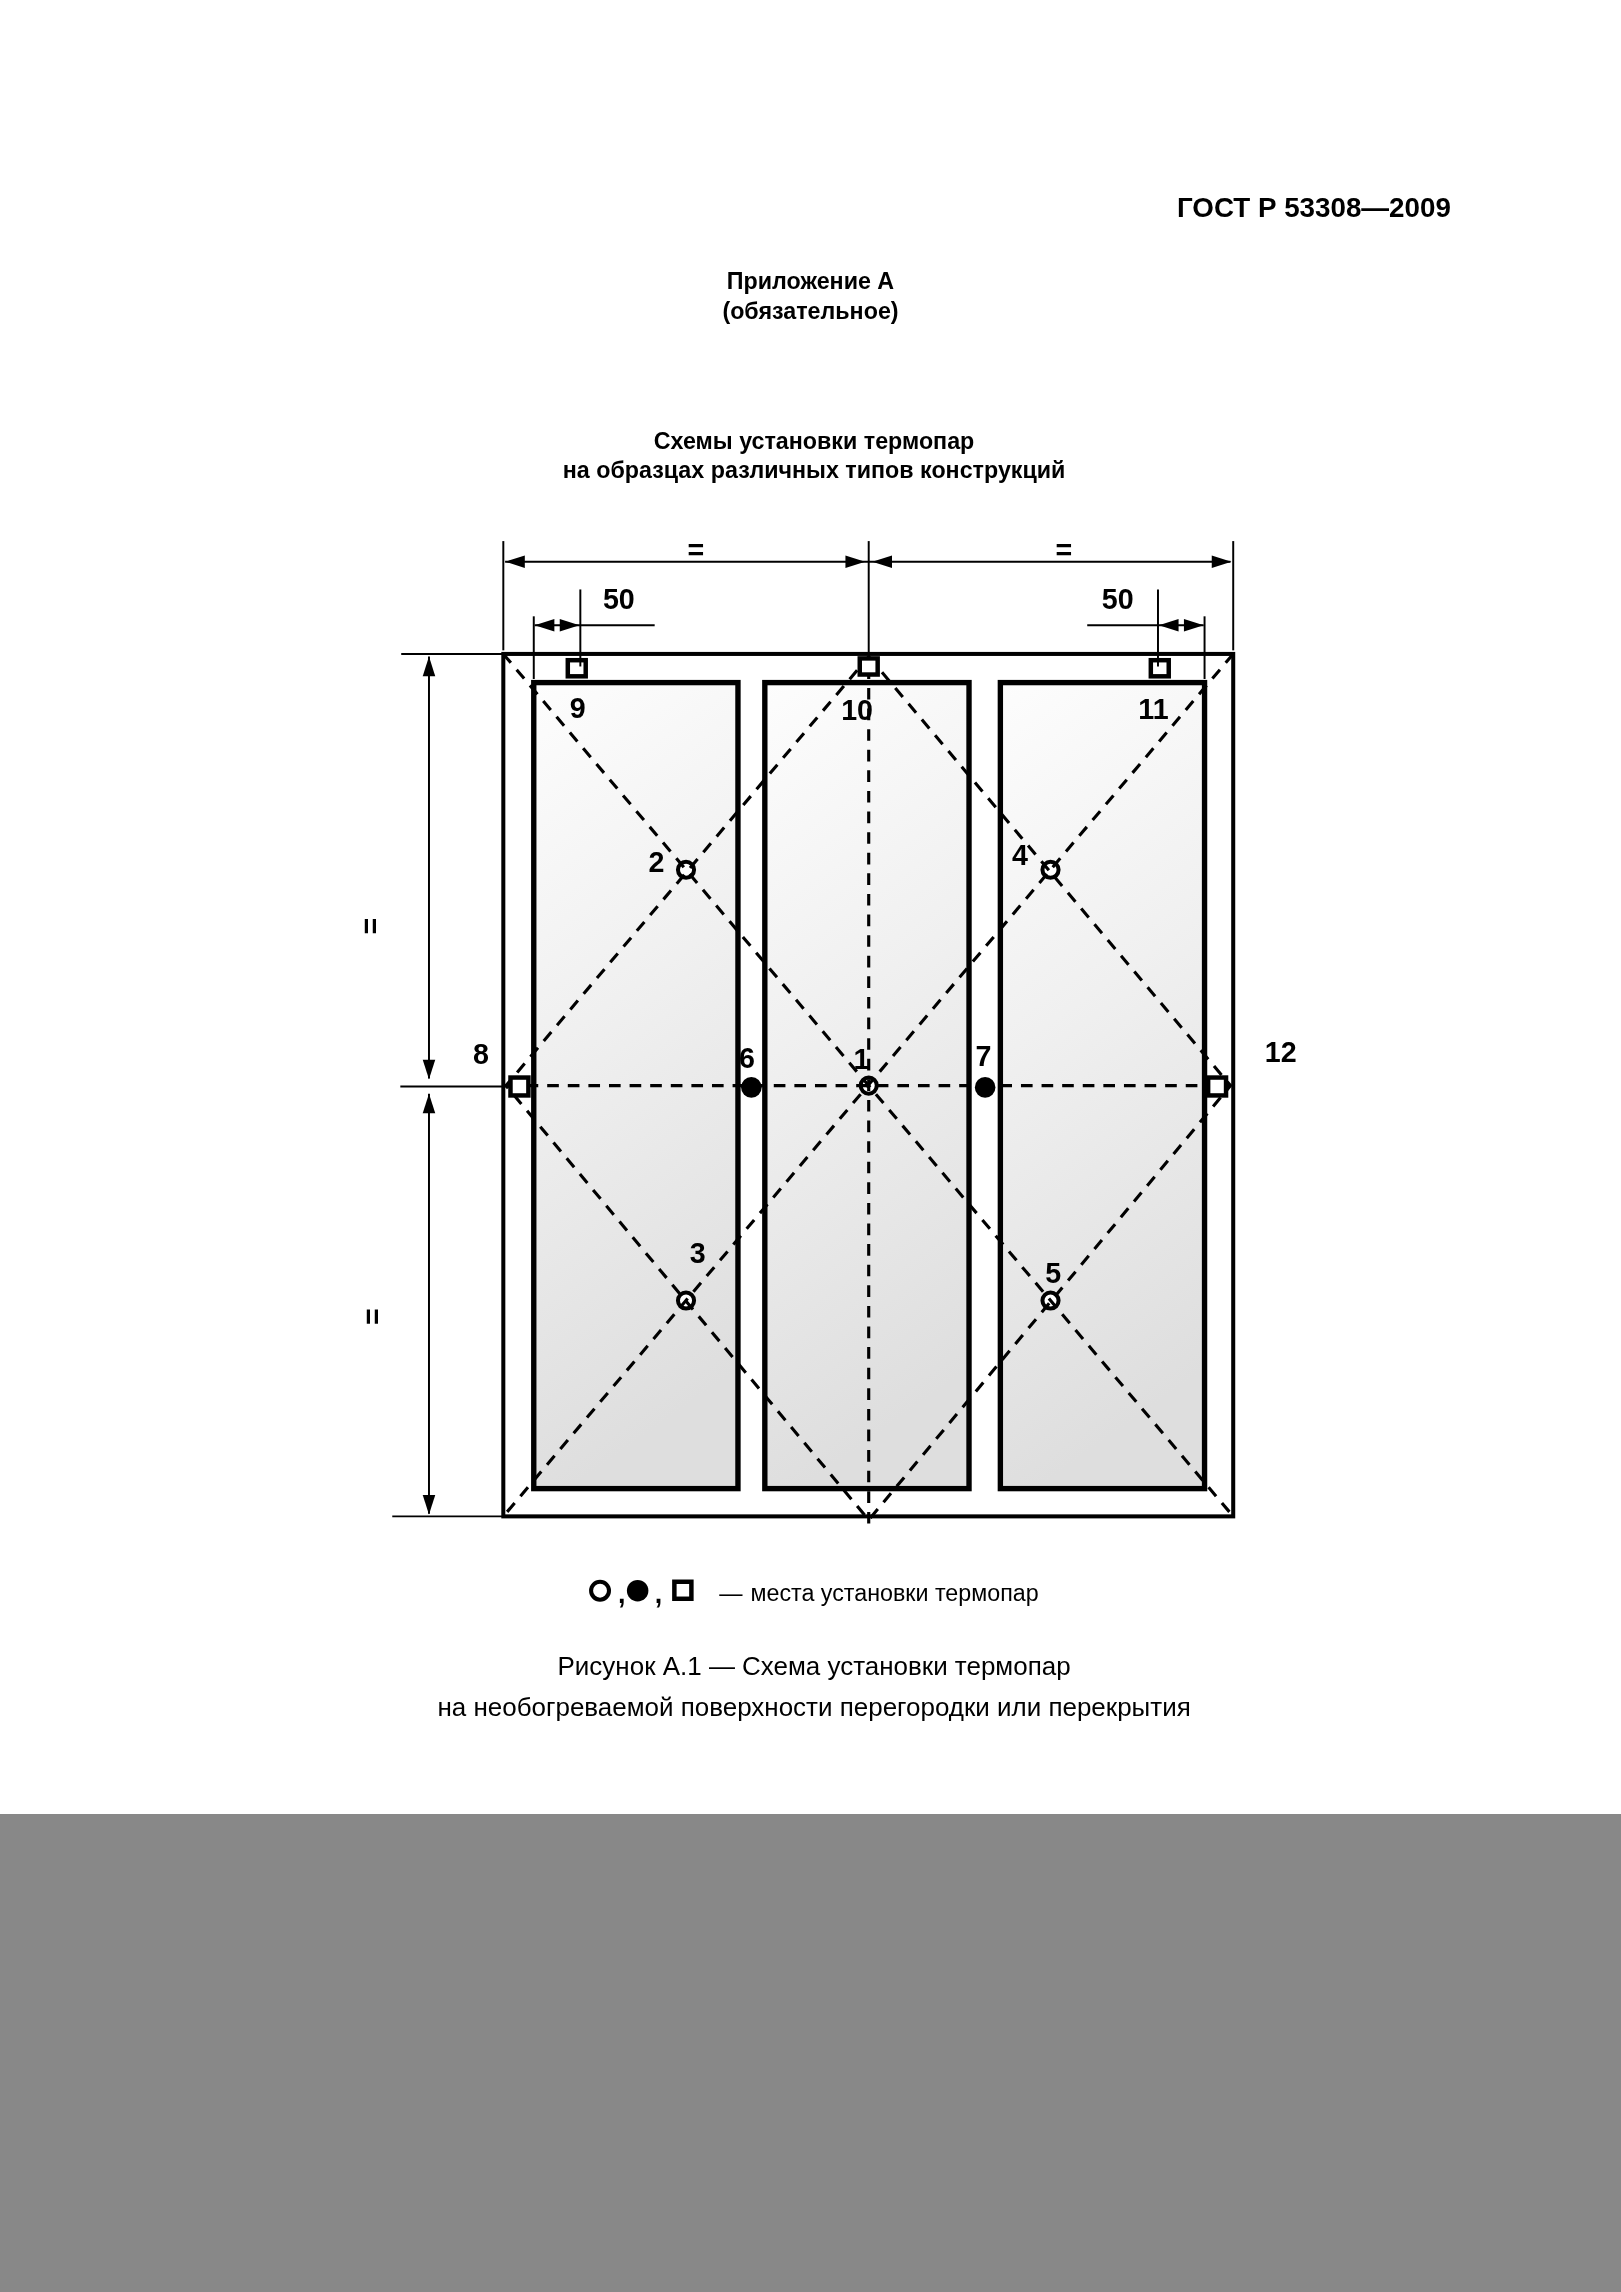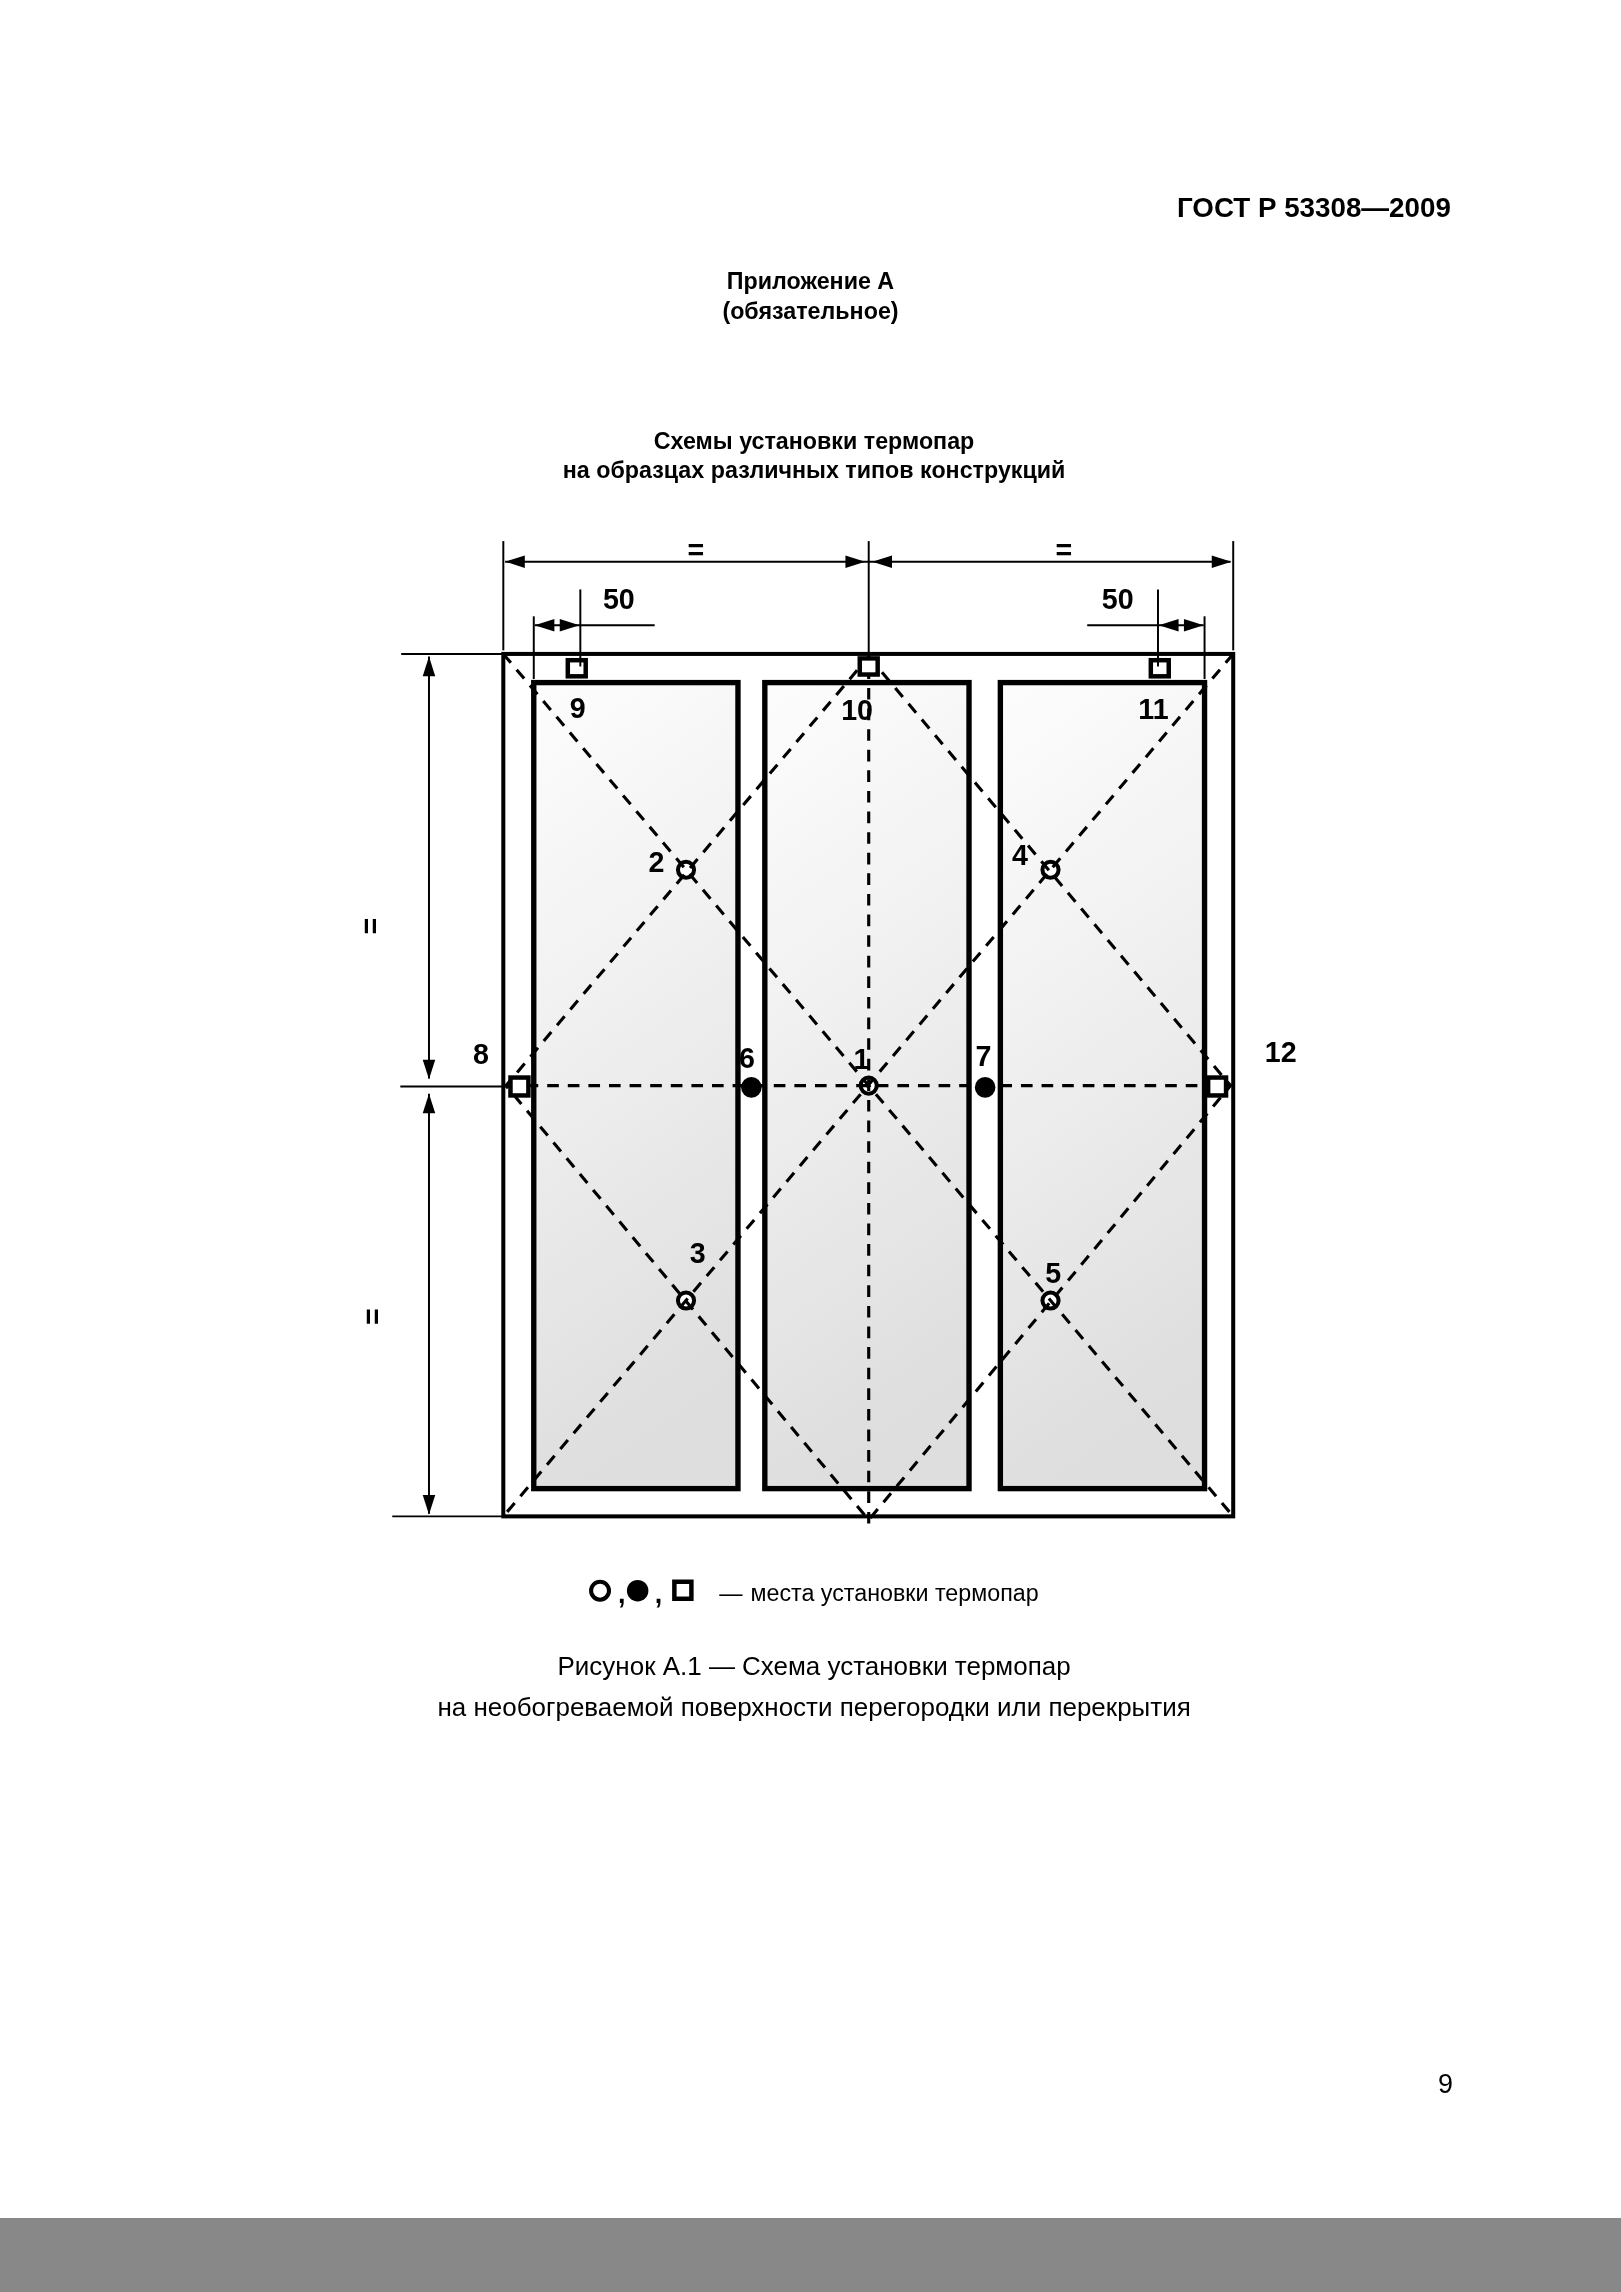--- a/index.html
+++ b/index.html
@@ -1,18 +1,18 @@
 <!DOCTYPE html>
 <html style="font-size:14.3px"><head>
 <meta charset="utf-8">
 <style>
   html,body { margin:0; padding:0; background:#888; }
   .page {
     position:relative;
-    width:1621px; height:2218px;
+    width:1621px; height:1814px;
     background:#ffffff;
     overflow:hidden;
   }
   svg { position:absolute; left:0; top:0; }
   svg text {
     font-family:"Liberation Sans", sans-serif;
     fill:#000;
   }
   .bold { font-weight:bold; }
   .thin  { stroke:#000; stroke-width:2.2; fill:none; }

